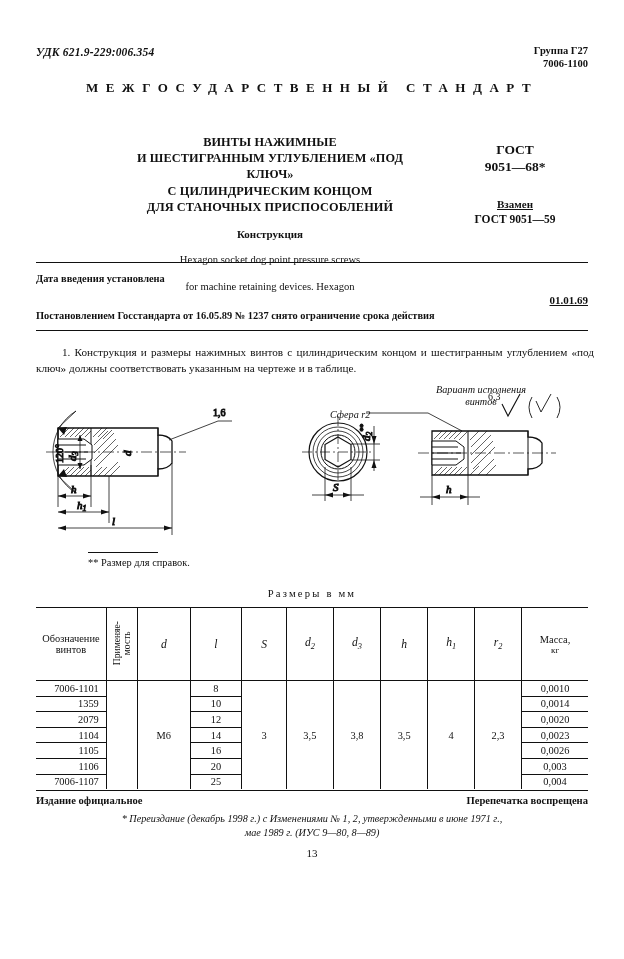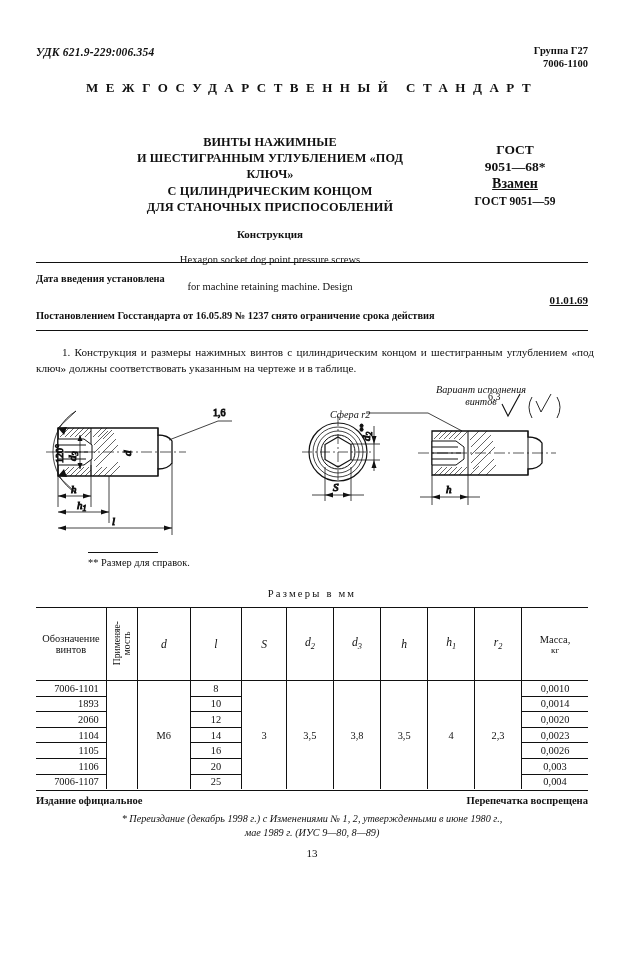--- a/index.html
+++ b/index.html
@@ -19,21 +19,21 @@
        font-weight:bold;font-size:13px;letter-spacing:7.5px;}
 
   
   .titleblk{position:absolute;left:120px;top:118px;width:300px;text-align:center;margin-top:16px;}
   .titleblk .ru{font-weight:bold;font-size:12.3px;line-height:1.32;letter-spacing:.1px;}
   .titleblk .konstr{font-weight:bold;font-size:11px;margin-top:13px;}
   .titleblk .en{font-size:10.6px;line-height:1.34;margin-top:13px;}
 
   .gostblk{position:absolute;left:440px;top:142px;width:150px;text-align:center;}
   .gostblk .g1{font-weight:bold;font-size:13.5px;line-height:1.25;}
-  .gostblk .vz{font-weight:bold;font-size:14px;text-decoration:underline;}
+  .gostblk .vz{font-weight:bold;font-size:11px;margin-top:22px;text-decoration:underline;}
   .gostblk .vz2{font-weight:bold;font-size:11.5px;margin-top:3px;}
 
   
   .rule{position:absolute;left:36px;right:36px;height:0;border-top:1.3px solid #111;}
   .rule.r1{top:262px;}
   .rule.r2{top:330px;}
 
   
   .appr{position:absolute;left:36px;right:36px;top:272px;font-size:10.4px;line-height:1.36;font-weight:bold;}
   .appr .l2{margin-top:0px;}
@@ -95,21 +95,21 @@
   </div>
   <div class="mgs">МЕЖГОСУДАРСТВЕННЫЙ СТАНДАРТ</div>
 
   <div class="titleblk">
     <div class="ru">ВИНТЫ НАЖИМНЫЕ</div>
     <div class="ru">И ШЕСТИГРАННЫМ УГЛУБЛЕНИЕМ «ПОД КЛЮЧ»</div>
     <div class="ru">С ЦИЛИНДРИЧЕСКИМ КОНЦОМ</div>
     <div class="ru">ДЛЯ СТАНОЧНЫХ ПРИСПОСОБЛЕНИЙ</div>
     <div class="konstr">Конструкция</div>
     <div class="en">Hexagon socket dog point pressure screws</div>
-    <div class="en">for machine retaining machine. Design</div>
+    <div class="en">for machine retaining devices. Hexagon</div>
   </div>
 
   <div class="gostblk">
     <div class="g1">ГОСТ</div>
     <div class="g1">9051—68*</div>
     <div class="vz">Взамен</div>
     <div class="vz2">ГОСТ 9051—59</div>
   </div>
 
   <div class="rule r1"></div>
@@ -368,27 +368,27 @@
         <td class="lcell">8</td>
         <td rowspan="7">3</td>
         <td rowspan="7">3,5</td>
         <td rowspan="7">3,8</td>
         <td rowspan="7">3,5</td>
         <td rowspan="7">4</td>
         <td rowspan="7">2,3</td>
         <td class="edgeR mcell">0,0010</td>
       </tr>
       <tr>
-        <td class="edgeL desig">1893</td>
+        <td class="edgeL desig">1359</td>
         <td></td>
         <td class="lcell">10</td>
         <td class="edgeR mcell">0,0014</td>
       </tr>
       <tr>
-        <td class="edgeL desig">2060</td>
+        <td class="edgeL desig">2079</td>
         <td></td>
         <td class="lcell">12</td>
         <td class="edgeR mcell">0,0020</td>
       </tr>
       <tr>
         <td class="edgeL desig">1104</td>
         <td></td>
         <td class="lcell">14</td>
         <td class="edgeR mcell">0,0023</td>
       </tr>
@@ -410,18 +410,18 @@
         <td class="lcell">25</td>
         <td class="edgeR mcell">0,004</td>
       </tr>
     </tbody>
   </table>
 
   <div class="frule"></div>
   <div class="fl">Издание официальное</div>
   <div class="fr">Перепечатка воспрещена</div>
   <div class="fstar">
-    <div>* Переиздание (декабрь 1998 г.) с Изменениями № 1, 2, утвержденными в июне 1980 г.,</div>
+    <div>* Переиздание (декабрь 1998 г.) с Изменениями № 1, 2, утвержденными в июне 1971 г.,</div>
     <div>мае 1989 г. (ИУС 9—80, 8—89)</div>
   </div>
   <div class="pageno">13</div>
 
 </div>
 
 </body></html>

